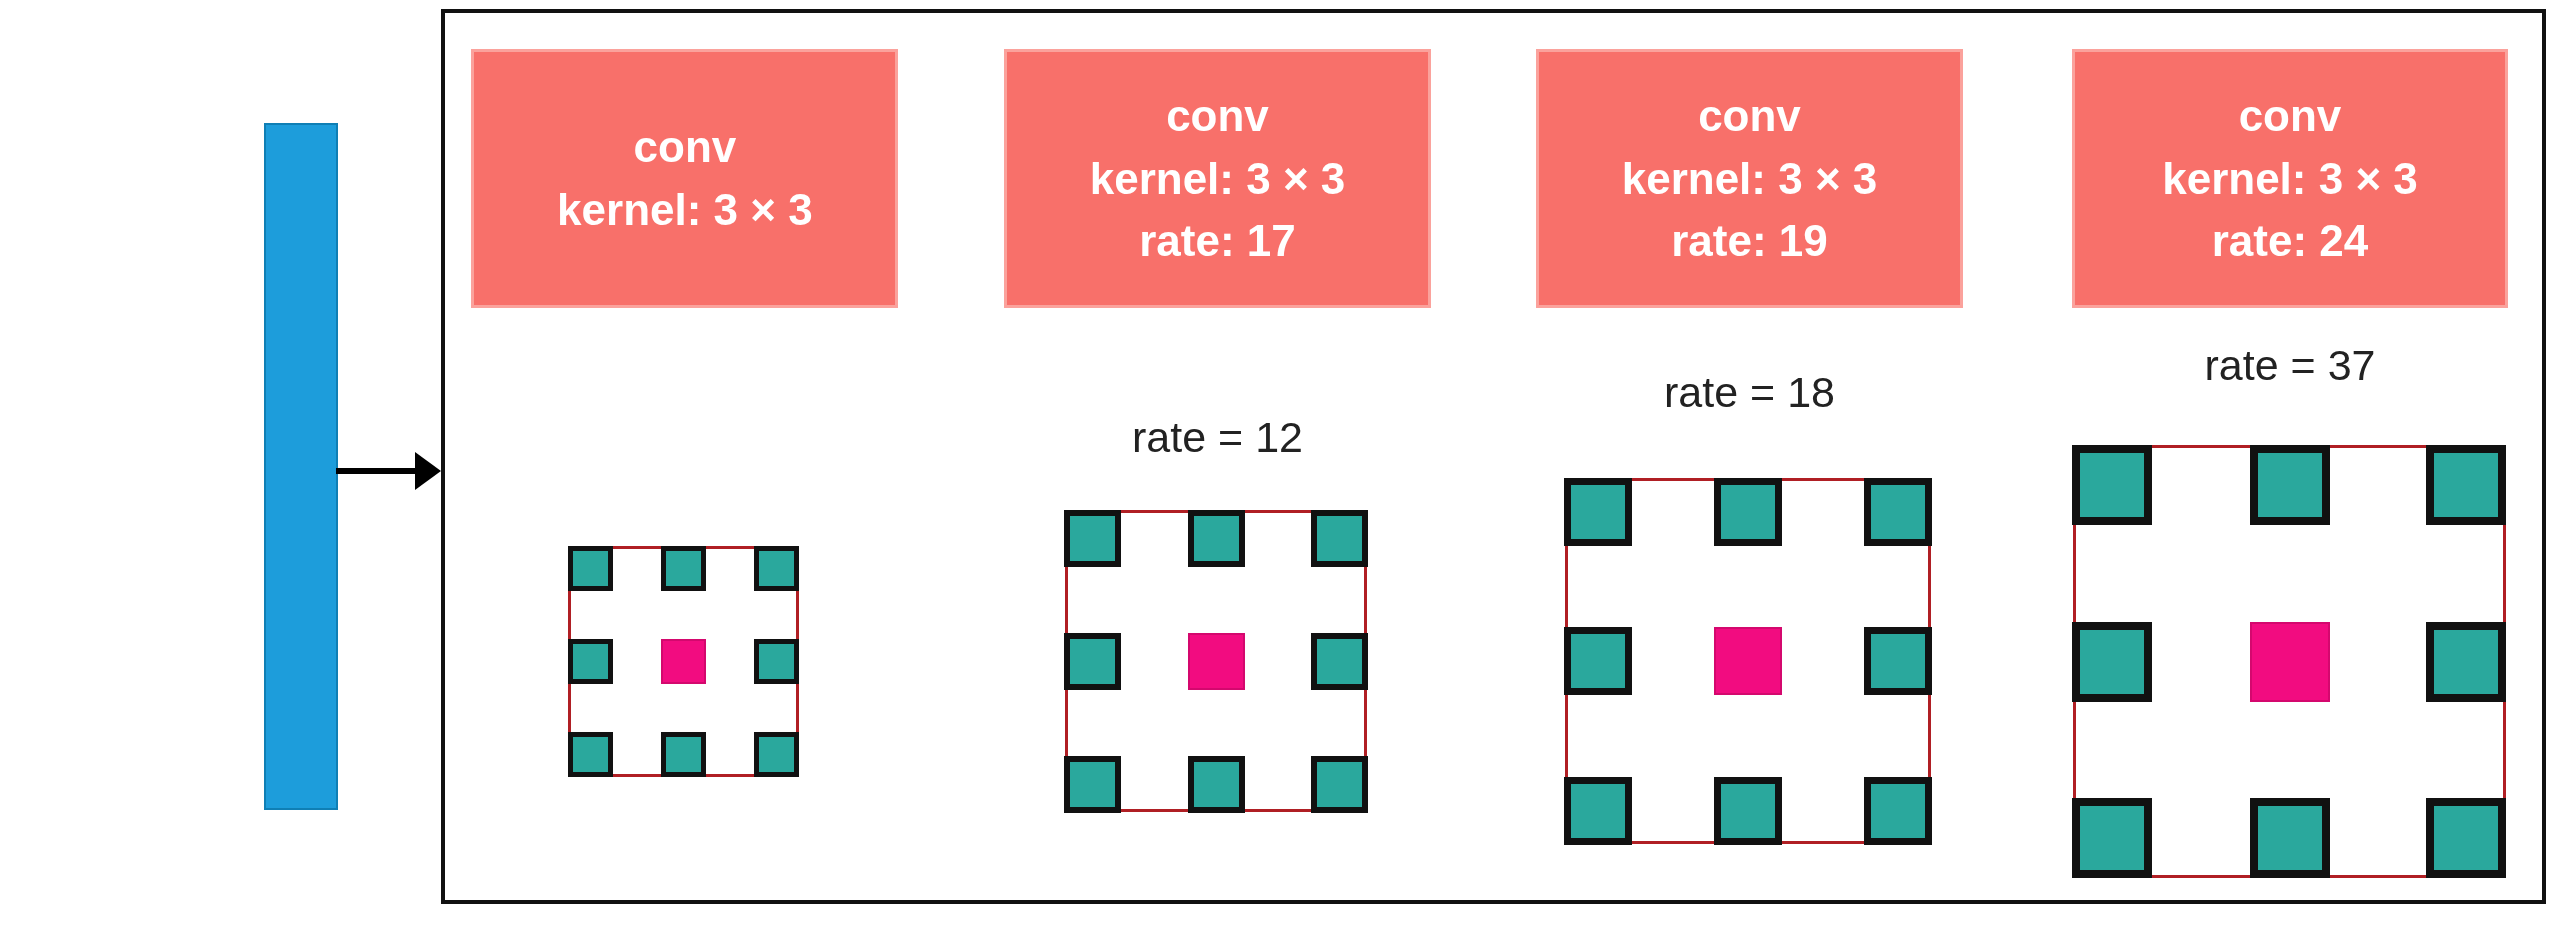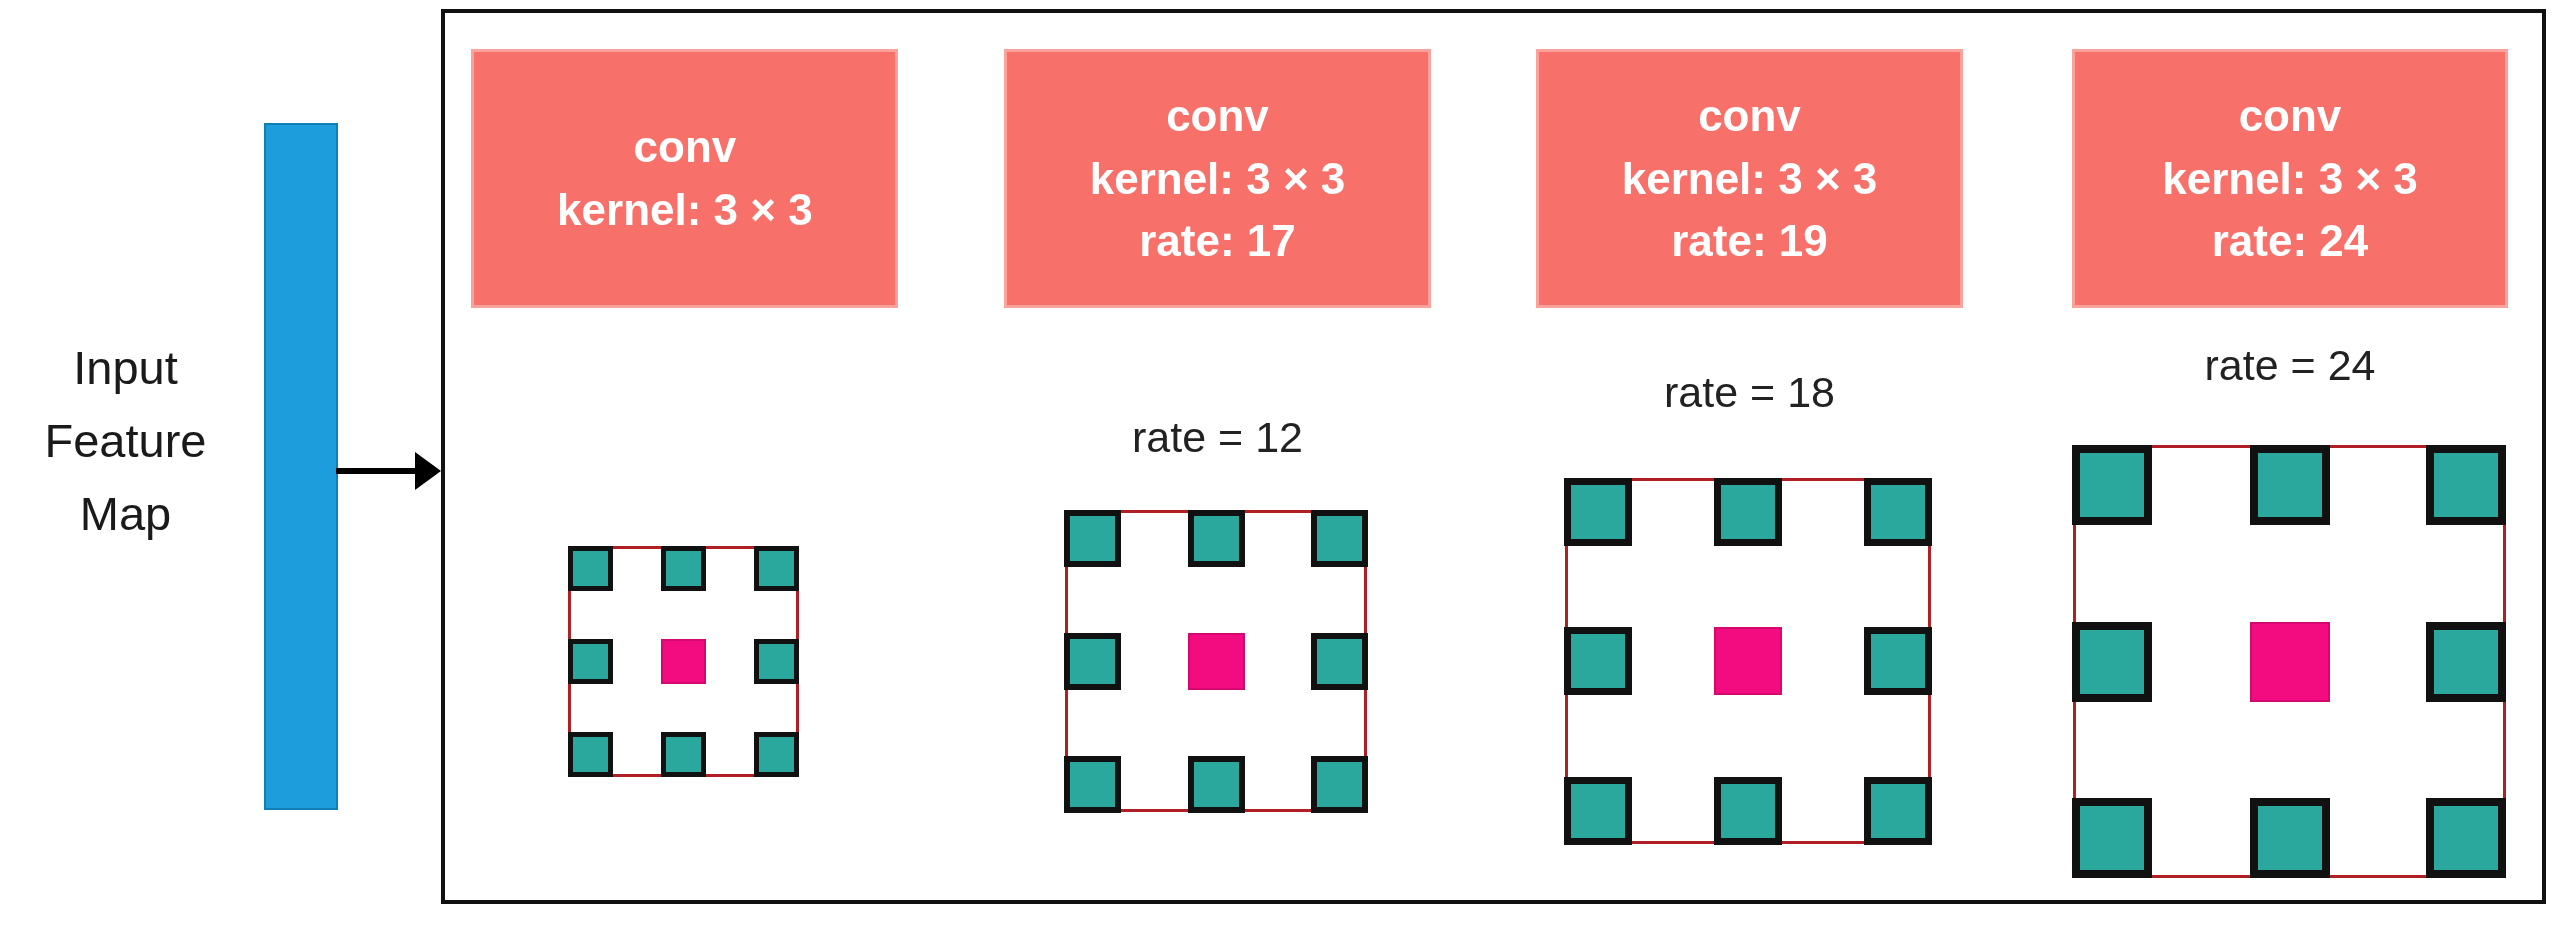--- a/index.html
+++ b/index.html
@@ -72,21 +72,20 @@
   }
   .cell{position:absolute;box-sizing:border-box;}
   .cell.teal{background:var(--teal);}
   .cell.pink{background:var(--pink);border:2.8px solid var(--pink-border);}
 </style>
 </head>
 <body>
 
 <div id="canvas">
 
-  <div id="input-label">Input Feature Map</div>
 
   <div id="feature-bar"></div>
 
   <div id="arrow">
     <div class="shaft"></div>
     <div class="head"></div>
   </div>
 
   <div id="outer-box">
 
@@ -147,21 +146,21 @@
           <div class="cell teal" style="width: 68px; height: 68px; left: 296px; top: 296px; border: 7.5px solid var(--teal-border);"></div>
         </div>
     </div>
 
     <div class="panel" style="left: 1627px; width: 436px;">
       <div class="conv-box">
         <div>conv</div>
         <div>kernel: 3 × 3</div>
         <div>rate: 24</div>
       </div>
-      <div class="rate-label" style="top: 328px;">rate = 24</div>
+      <div class="rate-label" style="top: 328px;">rate = 37</div>
       <div class="kernel" style="width: 427px; height: 427px; left: 0.9px; top: 432px;">
           <div class="cell teal" style="width: 80px; height: 80px; left: -3.8px; top: -3.8px; border: 8.5px solid var(--teal-border);"></div>
           <div class="cell teal" style="width: 80px; height: 80px; left: 174px; top: -3.8px; border: 8.5px solid var(--teal-border);"></div>
           <div class="cell teal" style="width: 80px; height: 80px; left: 350px; top: -3.8px; border: 8.5px solid var(--teal-border);"></div>
           <div class="cell teal" style="width: 80px; height: 80px; left: -3.8px; top: 174px; border: 8.5px solid var(--teal-border);"></div>
           <div class="cell pink" style="width: 80px; height: 80px; left: 174px; top: 174px;"></div>
           <div class="cell teal" style="width: 80px; height: 80px; left: 350px; top: 174px; border: 8.5px solid var(--teal-border);"></div>
           <div class="cell teal" style="width: 80px; height: 80px; left: -3.8px; top: 350px; border: 8.5px solid var(--teal-border);"></div>
           <div class="cell teal" style="width: 80px; height: 80px; left: 174px; top: 350px; border: 8.5px solid var(--teal-border);"></div>
           <div class="cell teal" style="width: 80px; height: 80px; left: 350px; top: 350px; border: 8.5px solid var(--teal-border);"></div>

